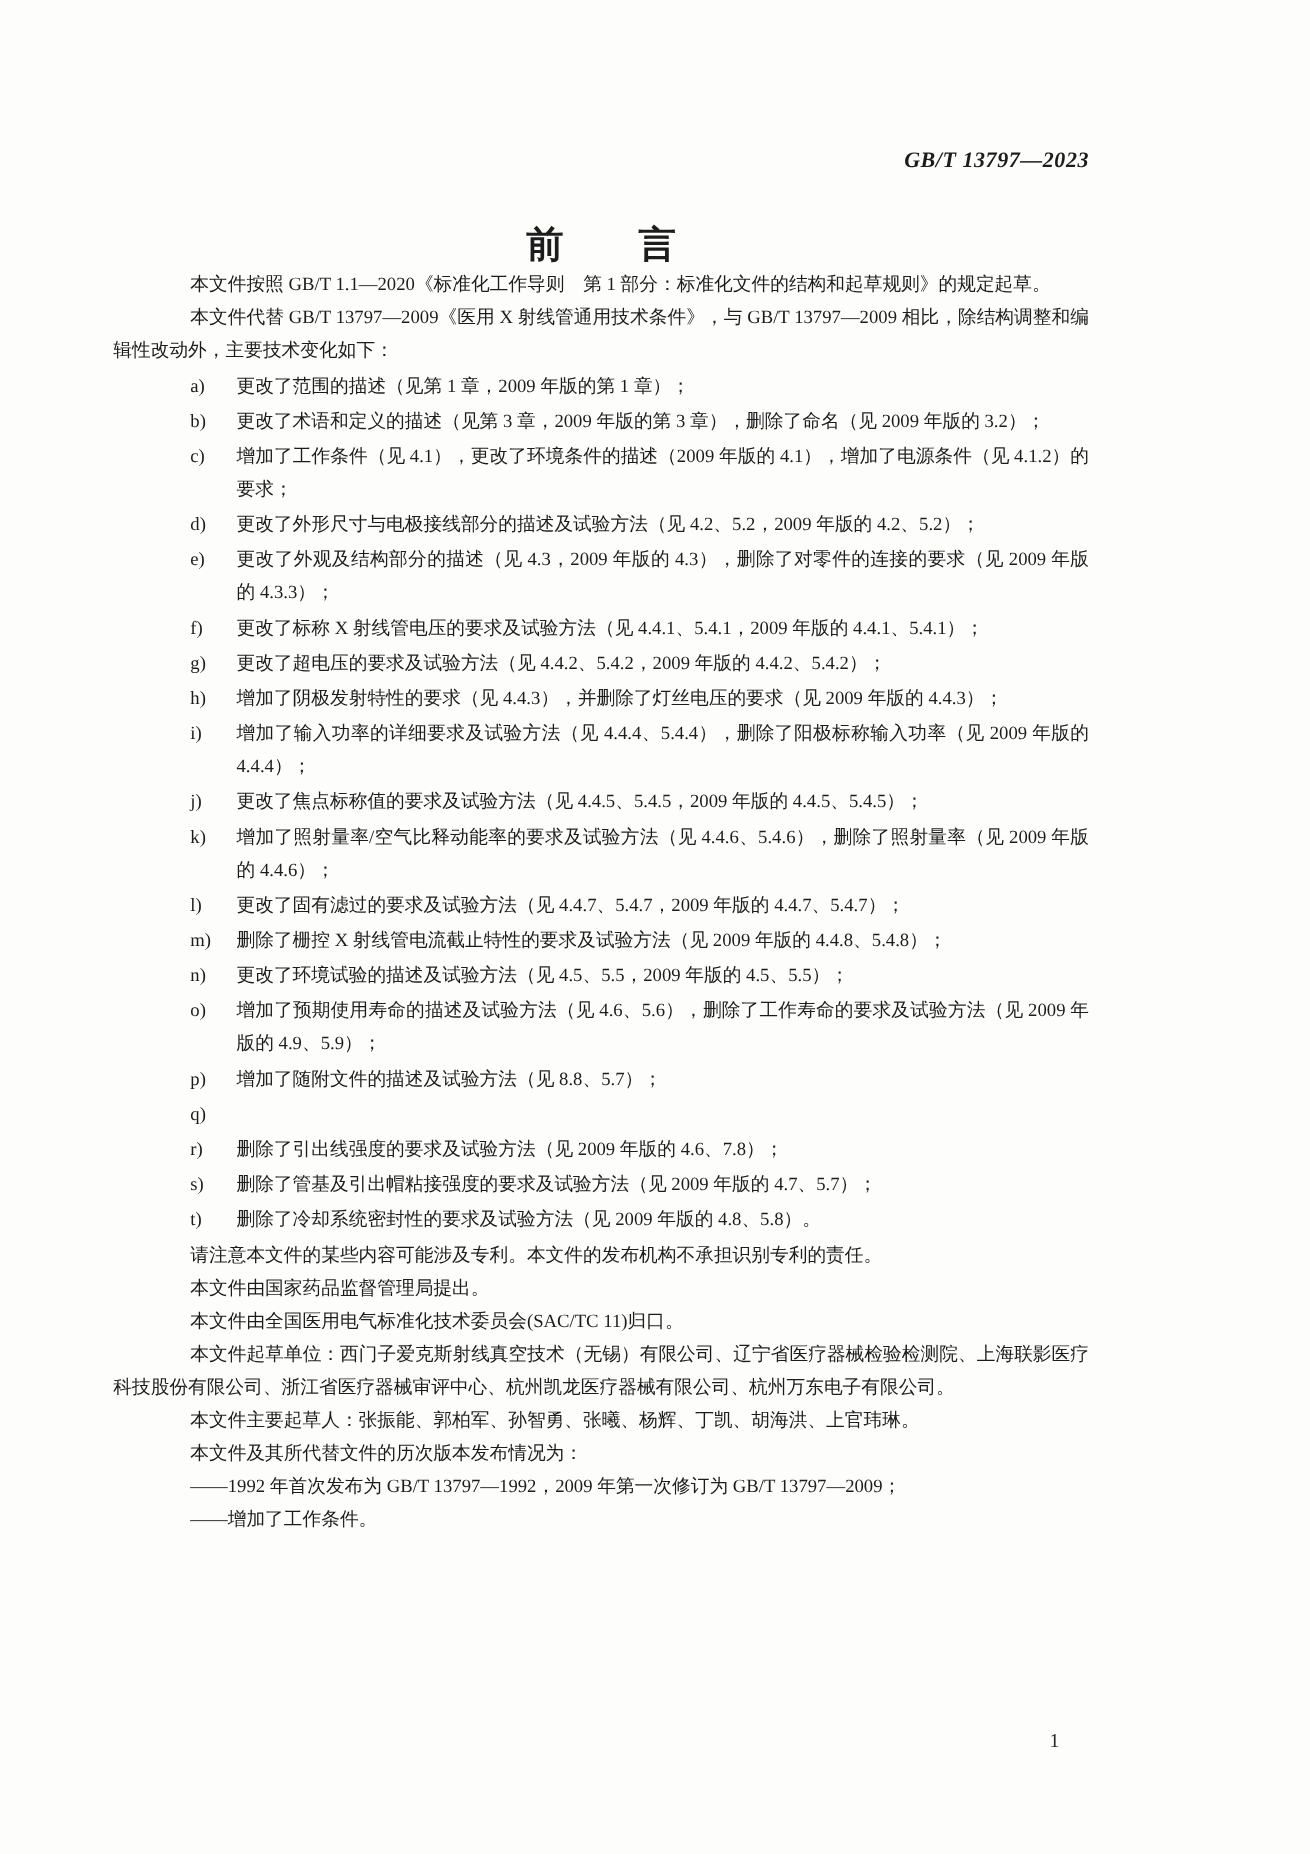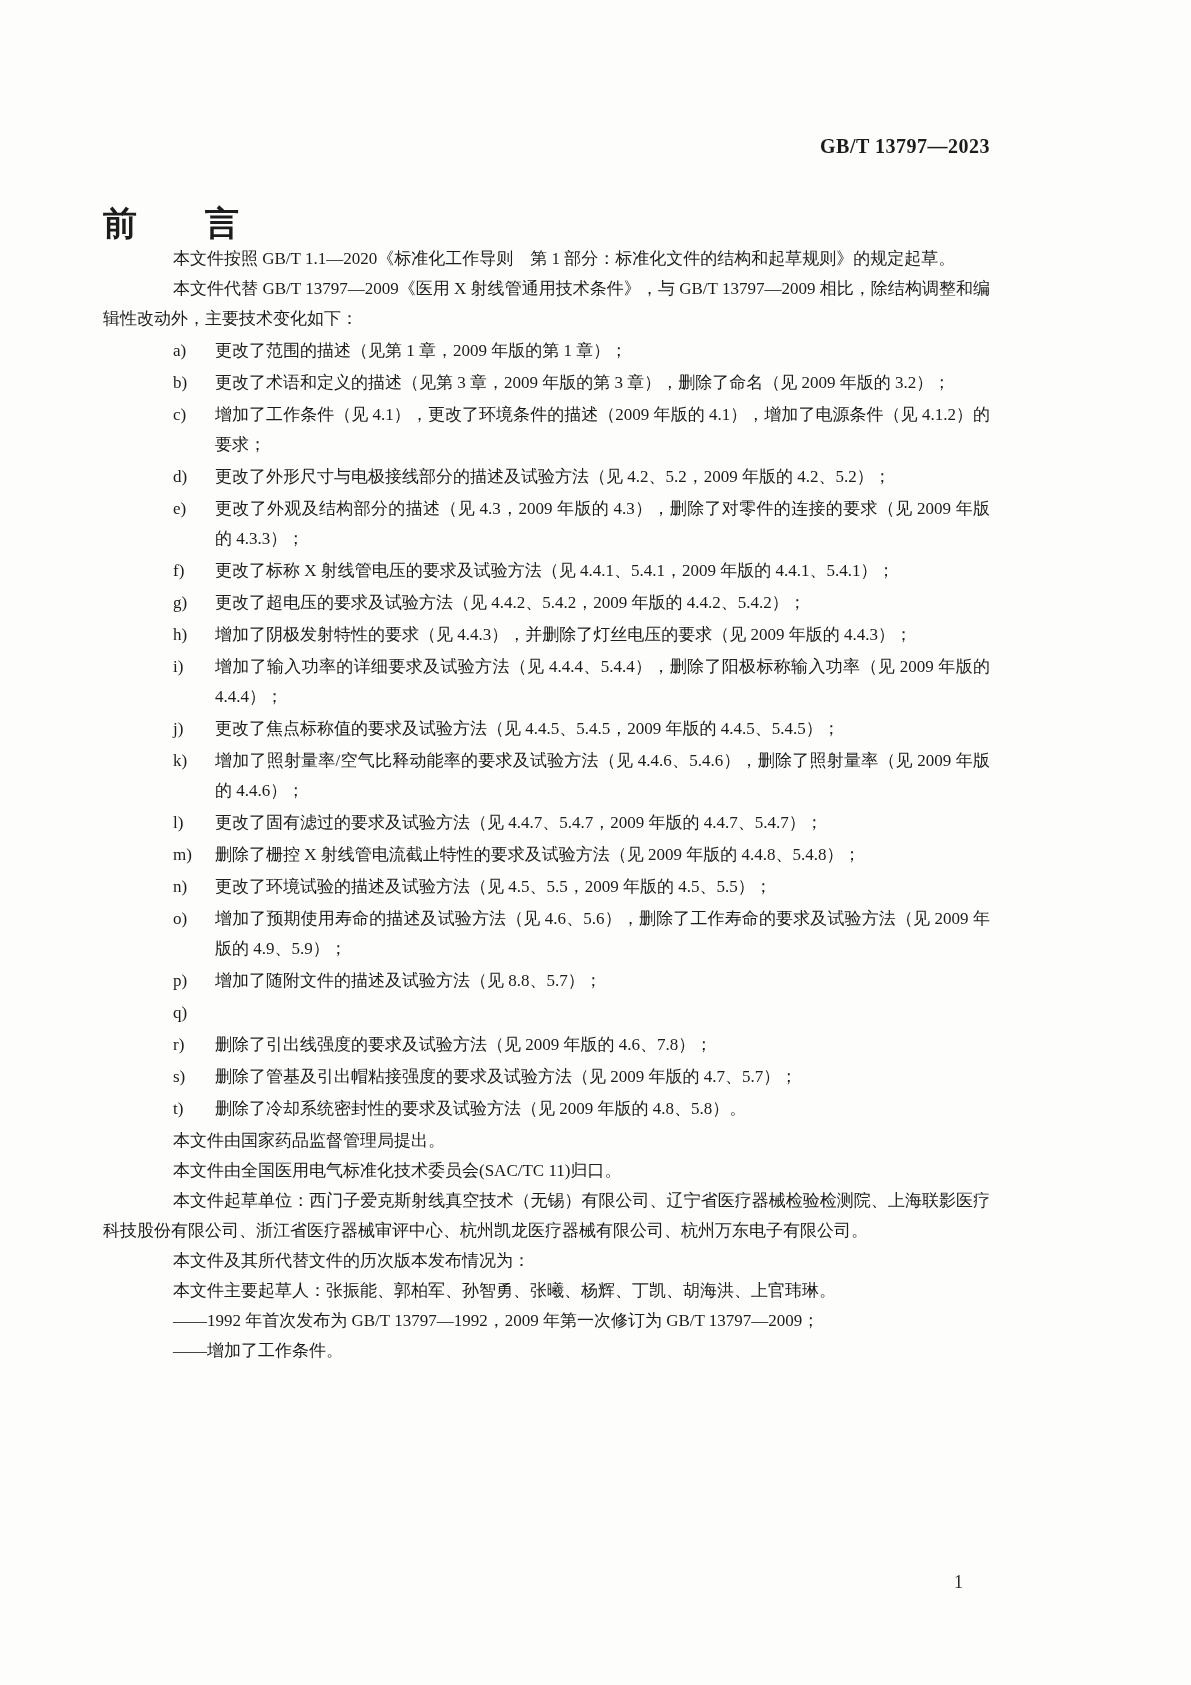--- a/index.html
+++ b/index.html
@@ -17,24 +17,25 @@
     background: #fdfdfc;
     padding: 0 201px 0 103px;
     overflow: hidden;
   }
   .doc-number {
     padding-top: 135px;
     text-align: right;
     font-size: 20px;
     font-weight: bold;
     letter-spacing: 0.5px;
+    font-style: italic;
   }
   .title {
     margin-top: 46px;
-    text-align: left;
+    text-align: center;
     font-size: 34px;
     font-weight: bold;
     line-height: 40px;
   }
   .body {
     font-size: 17px;
     line-height: 30px;
     text-align: justify;
   }
   .para {
@@ -178,30 +179,31 @@
         </div>
 
         <div class="change-item">
           <span class="change-label">t)</span>
           <span class="change-text">删除了冷却系统密封性的要求及试验方法（见 2009 年版的 4.8、5.8）。</span>
         </div>
       </div>
 
     <div>
 
+        <p class="para">请注意本文件的某些内容可能涉及专利。本文件的发布机构不承担识别专利的责任。</p>
 
         <p class="para">本文件由国家药品监督管理局提出。</p>
 
         <p class="para">本文件由全国医用电气标准化技术委员会(SAC/TC 11)归口。</p>
 
         <p class="para">本文件起草单位：西门子爱克斯射线真空技术（无锡）有限公司、辽宁省医疗器械检验检测院、上海联影医疗科技股份有限公司、浙江省医疗器械审评中心、杭州凯龙医疗器械有限公司、杭州万东电子有限公司。</p>
 
+        <p class="para">本文件主要起草人：张振能、郭柏军、孙智勇、张曦、杨辉、丁凯、胡海洪、上官玮琳。</p>
+
         <p class="para">本文件及其所代替文件的历次版本发布情况为：</p>
-
-        <p class="para">本文件主要起草人：张振能、郭柏军、孙智勇、张曦、杨辉、丁凯、胡海洪、上官玮琳。</p>
 
         <p class="para">——1992 年首次发布为 GB/T 13797—1992，2009 年第一次修订为 GB/T 13797—2009；</p>
 
         <p class="para">——增加了工作条件。</p>
       </div>
 
   </div>
 
   <div class="page-number">1</div>
 

